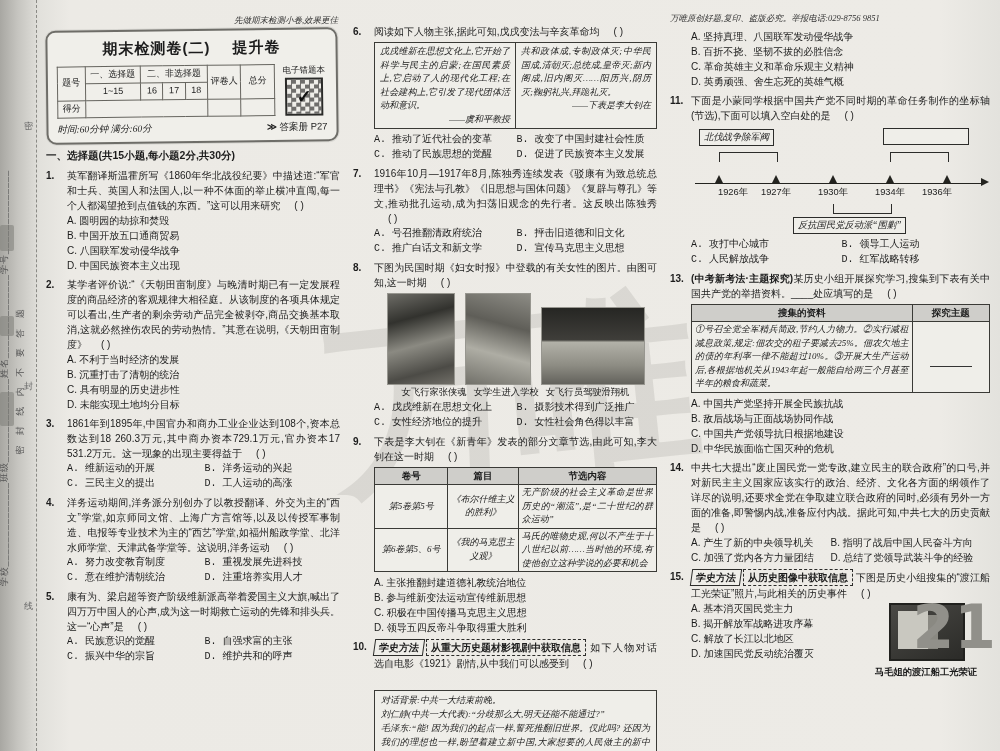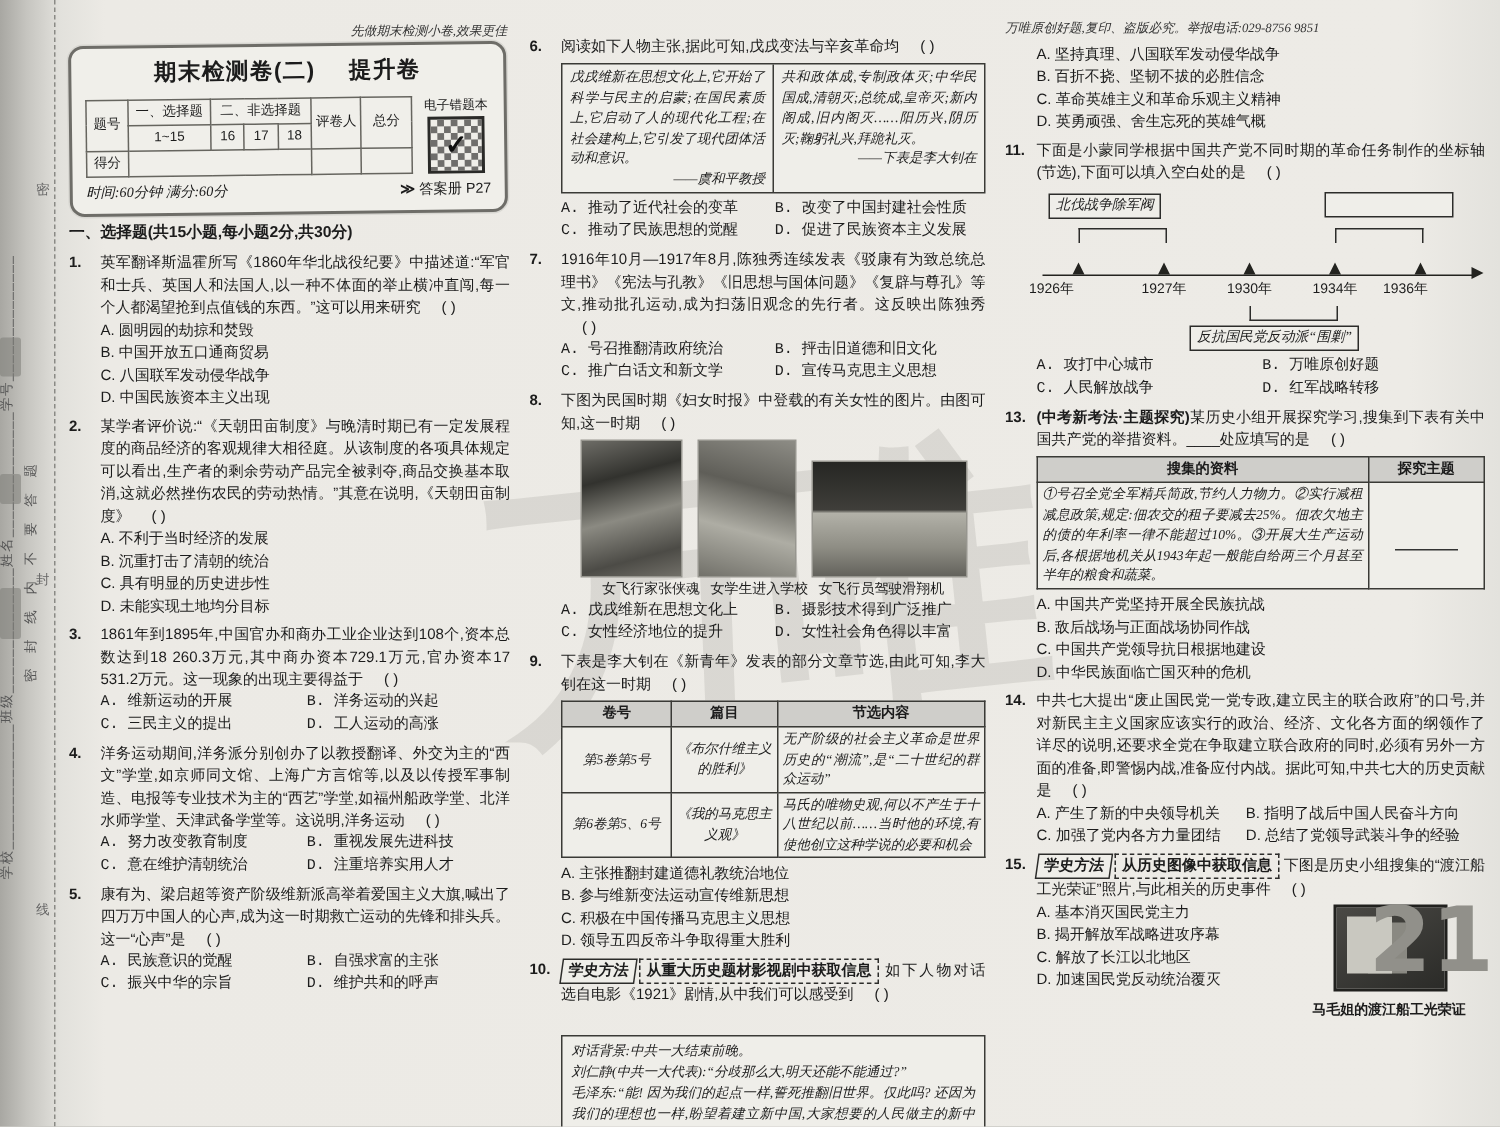--- a/index.html
+++ b/index.html
@@ -369,31 +369,31 @@
             <div class="brace down" style="left:26px;top:27px;width:57px"></div>
             <div class="tl-box" style="left:190px;top:3px;width:76px"></div>
             <div class="brace down" style="left:197px;top:27px;width:57px"></div>
             <div class="tl-axis"></div>
             <div class="tl-arrow"></div>
             <div class="tl-tick" style="left:22px"></div>
             <div class="tl-tick" style="left:79px"></div>
             <div class="tl-tick" style="left:136px"></div>
             <div class="tl-tick" style="left:193px"></div>
             <div class="tl-tick" style="left:250px"></div>
-            <span class="tl-year" style="left:8px">1926年</span>
+            <span class="tl-year" style="left:40px">1926年</span>
             <span class="tl-year" style="left:83px">1927年</span>
             <span class="tl-year" style="left:140px">1930年</span>
             <span class="tl-year" style="left:197px">1934年</span>
             <span class="tl-year" style="left:244px">1936年</span>
             <div class="brace up" style="left:140px;top:79px;width:57px"></div>
             <span class="tl-box hand" style="left:100px;top:92px">反抗国民党反动派“围剿”</span>
           </div>
           <div class="opts2">
             <span class="opt">A. 攻打中心城市</span>
-            <span class="opt">B. 万唯原创好题</span>
+            <span class="opt">B. 领导工人运动</span>
             <span class="opt">C. 人民解放战争</span>
             <span class="opt">D. 红军战略转移</span>
           </div>
         </div>
       </div>
 
 
       <div class="q">
         <span class="qn">13.</span>
         <div class="qc">

